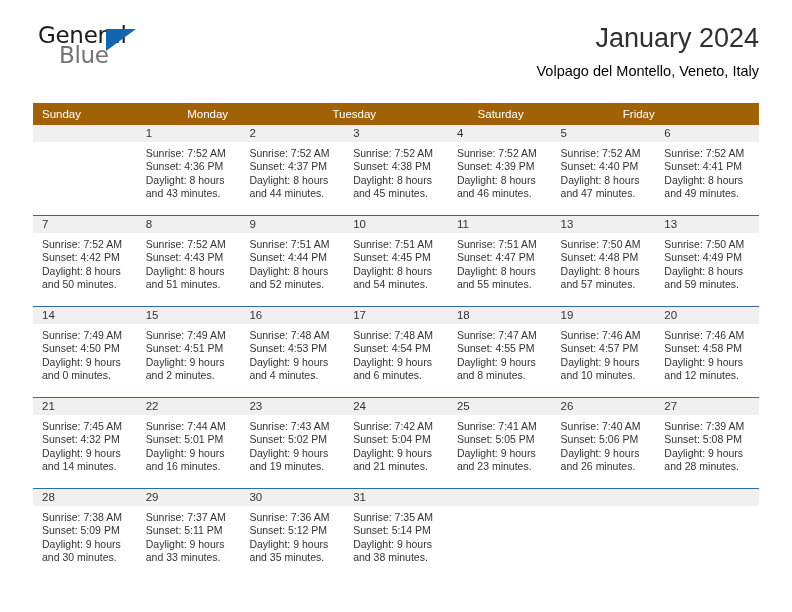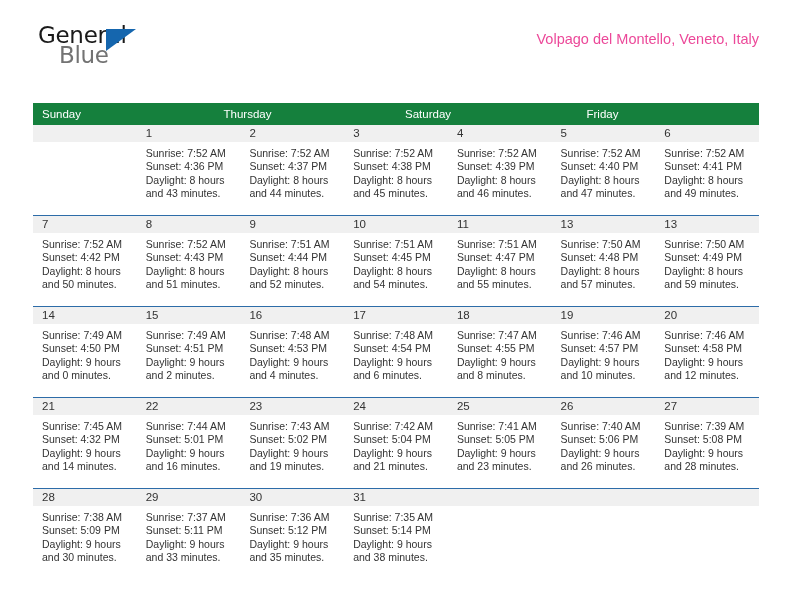--- a/index.html
+++ b/index.html
@@ -74,36 +74,36 @@
     text-align: right;
   }
   .cal-title {
     font-size: 27px;
     color: #303030;
     line-height: 32px;
     white-space: nowrap;
   }
   .cal-subtitle {
     font-size: 14.5px;
-    color: #ec4899;
+    color: #000000;
     line-height: 20px;
     margin-top: 7px;
     white-space: nowrap;
   }
 
   
   .calendar {
     position: absolute;
     left: 33px;
     top: 103px;
     width: 726px;
   }
   .weekday-row {
     display: flex;
-    background: #15803d;
+    background: #a16207;
   }
   .weekday {
     flex: 1 1 0;
     box-sizing: border-box;
     padding: 5px 0 5px 9px;
     font-size: 11.5px;
     color: #ffffff;
     height: 22px;
     line-height: 12px;
     overflow: hidden;
@@ -151,29 +151,31 @@
 
 <div class="page">
 
   <div class="header">
     <div class="brand">
       <span class="brand-general">General</span>
       <span class="brand-triangle"></span>
       <span class="brand-blue">Blue</span>
     </div>
     <div class="title-block">
+      <div class="cal-title">January 2024</div>
       <div class="cal-subtitle">Volpago del Montello, Veneto, Italy</div>
     </div>
   </div>
 
   <div class="calendar">
 
     <div class="weekday-row">
       <div class="weekday">Sunday</div>
-      <div class="weekday">Thursday</div>
+      <div class="weekday">Monday</div>
+      <div class="weekday">Tuesday</div>
       <div class="weekday">Saturday</div>
       <div class="weekday">Friday</div>
     </div>
 
     <div id="weeks-container">
         <div class="week-row">
           <div class="day-cell empty">
             <div class="day-number-band"></div>
           </div>
           <div class="day-cell">

